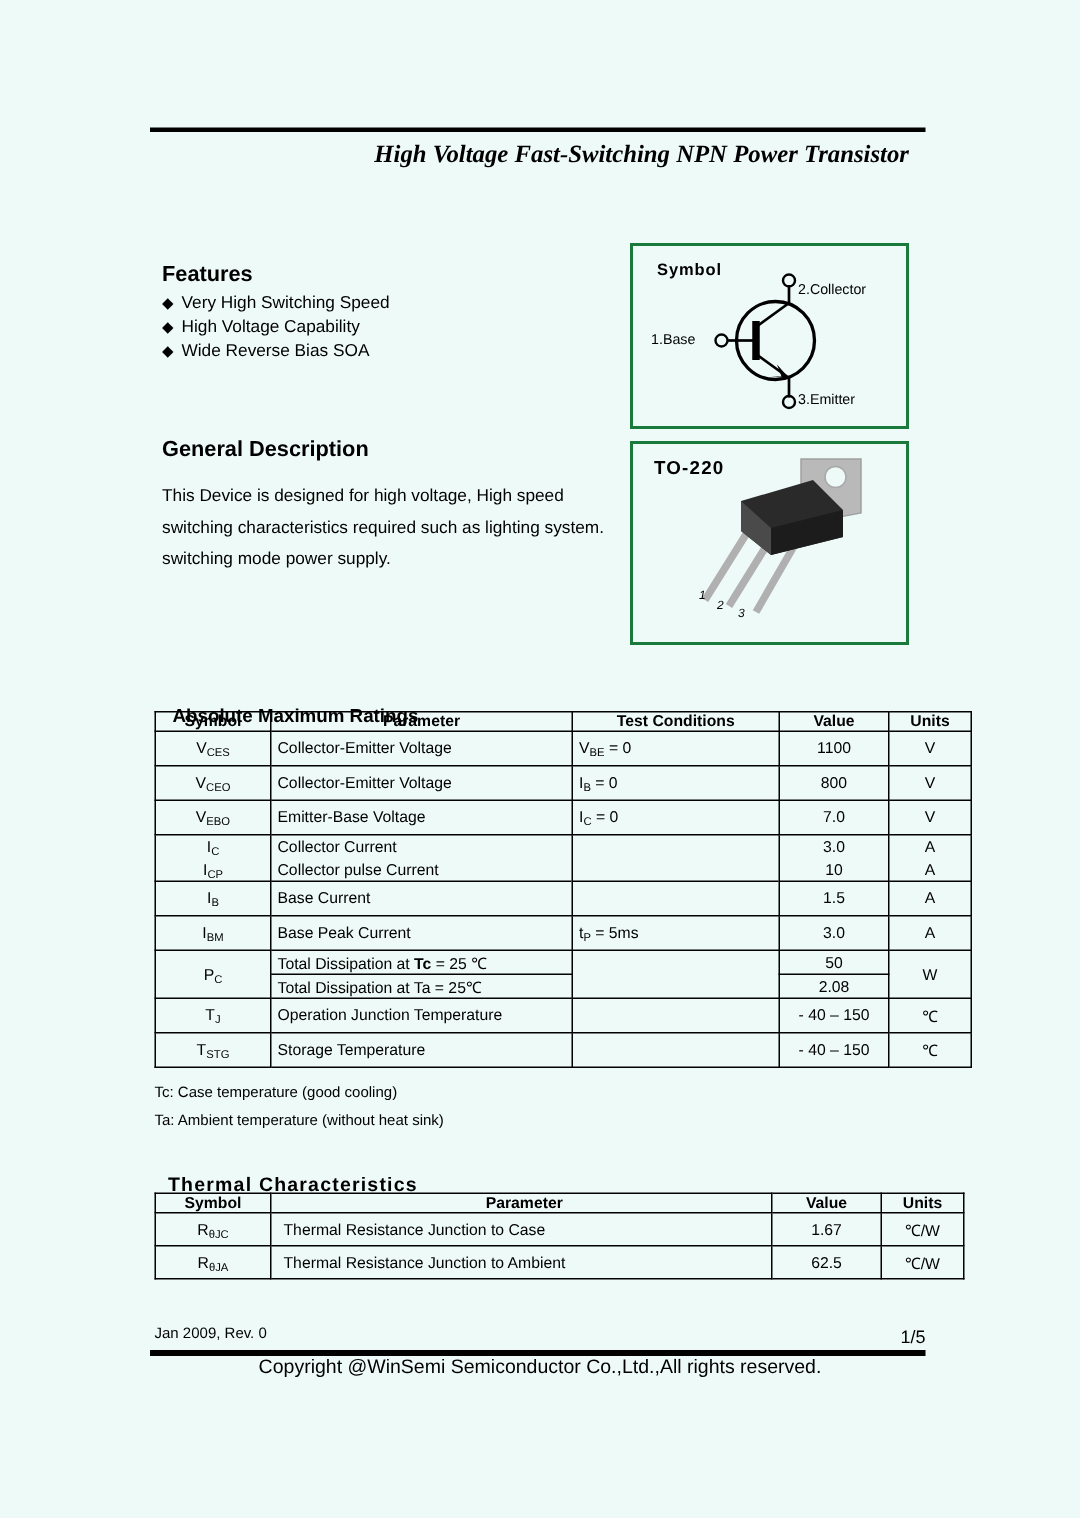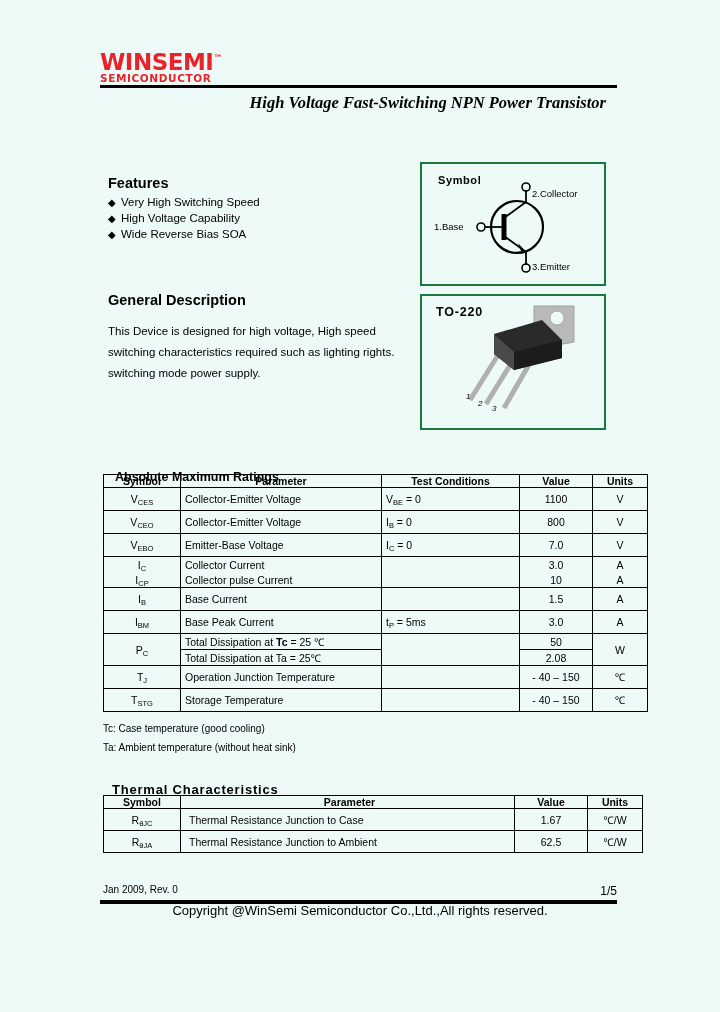--- a/index.html
+++ b/index.html
@@ -247,24 +247,20 @@
     text-align: center;
     font-size: 13px;
   }
 </style>
 </head>
 <body>
 
 <div class="page">
 
   <div class="header">
-    <div class="logo-block">
-      <div class="logo-main"><span>WINSEMI</span><span class="logo-tm">™</span></div>
-      <div class="logo-sub">SEMICONDUCTOR</div>
-    </div>
   </div>
   <div class="header-rule"></div>
   <div class="subtitle">High Voltage Fast-Switching NPN Power Transistor</div>
 
   <div class="features">
     <div class="sec-title">Features</div>
     <div class="feat-row">
       <span class="feat-bullet">◆</span>
       <span>Very High Switching Speed</span>
     </div>
@@ -274,21 +270,21 @@
     </div>
     <div class="feat-row">
       <span class="feat-bullet">◆</span>
       <span>Wide Reverse Bias SOA</span>
     </div>
   </div>
 
   <div class="gendesc">
     <div class="sec-title">General Description</div>
     <div class="gd-line">This Device is designed for high voltage, High speed</div>
-    <div class="gd-line">switching characteristics required such as lighting rights.</div>
+    <div class="gd-line">switching characteristics required such as lighting system.</div>
     <div class="gd-line">switching mode power supply.</div>
   </div>
 
   <div class="symbol-box">
     <div class="symbol-label">Symbol</div>
     <svg width="182" height="120" viewBox="0 0 182 120" style="position:absolute;left:0;top:0;">
       <circle cx="95" cy="63" r="26" fill="none" stroke="#000" stroke-width="2.2"></circle>
       <line x1="82" y1="50" x2="82" y2="76" stroke="#000" stroke-width="5"></line>
       <line x1="63" y1="63" x2="82" y2="63" stroke="#000" stroke-width="1.8"></line>
       <line x1="82" y1="54" x2="104" y2="38" stroke="#000" stroke-width="1.8"></line>

